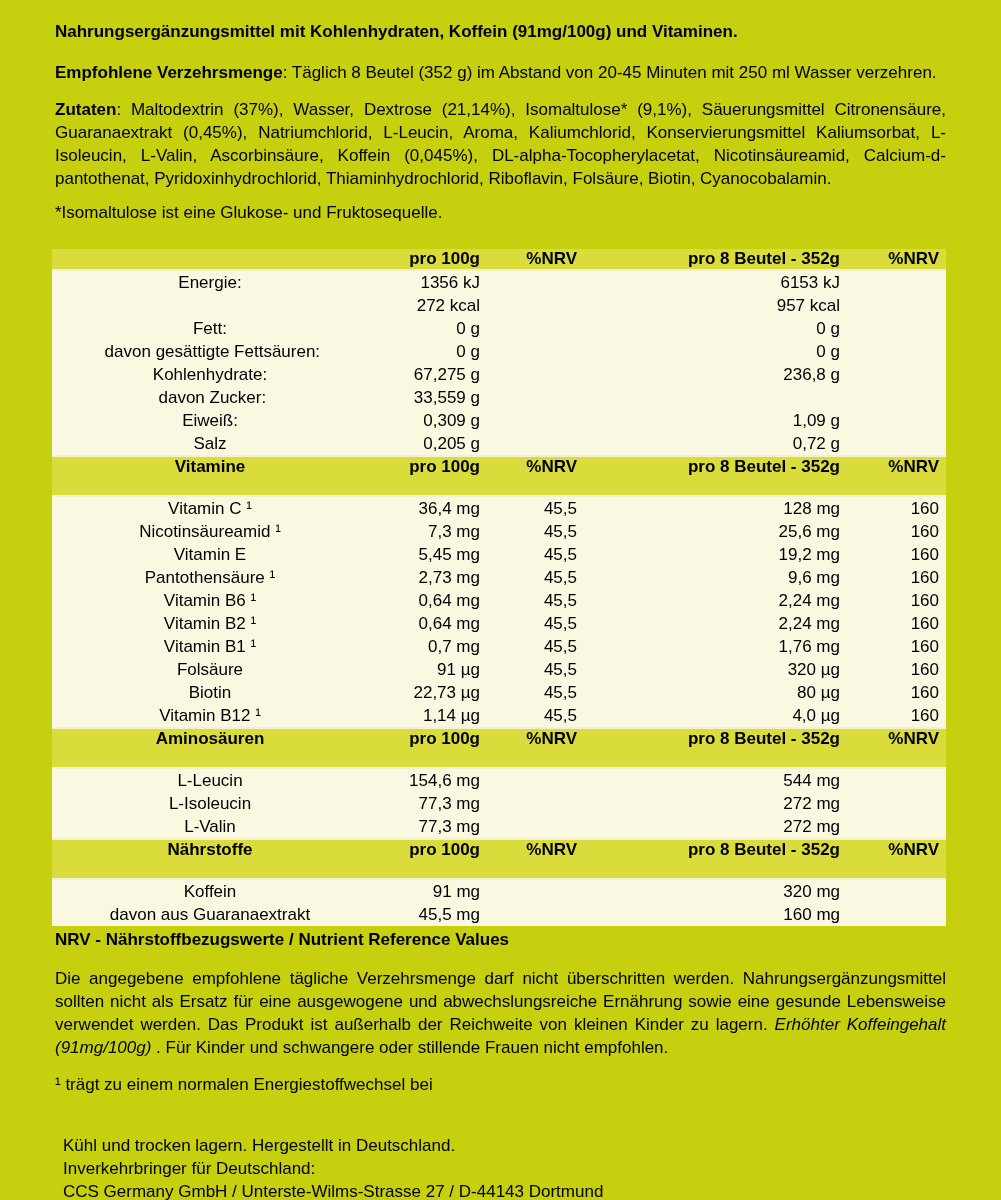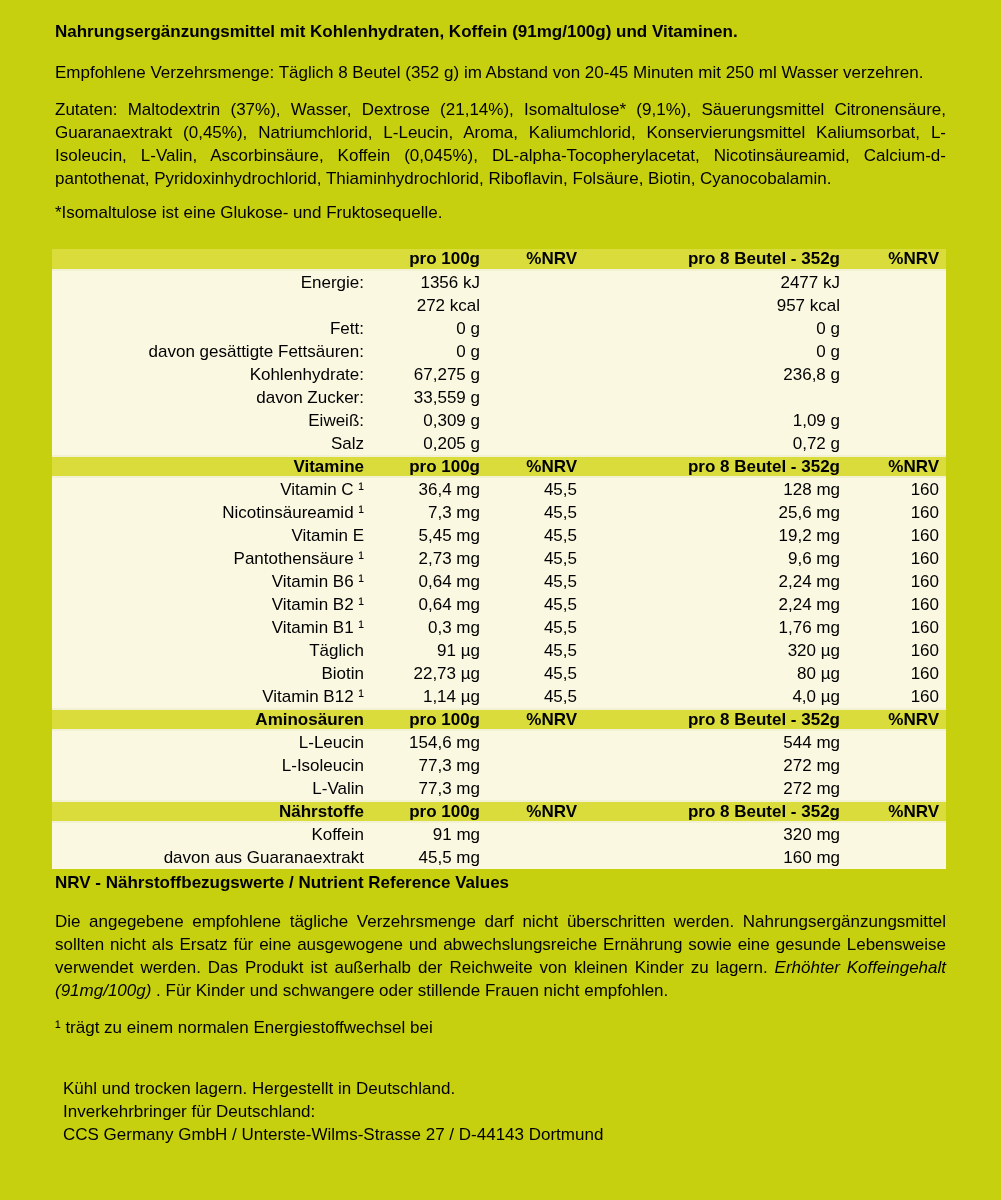--- a/index.html
+++ b/index.html
@@ -8,44 +8,44 @@
     background: var(--bg, #c7d00e);
     font-family: "Liberation Sans", sans-serif;
     font-size: 17px;
     line-height: 23px;
     color: #000;
     overflow: hidden;
   }
   .content { padding: 20px 55px 0 55px; }
   .para { margin-top: 18px; }
   .justify { text-align: justify; }
-  .bold, b { font-weight: normal; }
+  .bold, b { font-weight: bold; }
   .title { font-weight: bold; }
   .p-zutaten { margin-top: 14px; }
   .p-note { margin-top: 11px; }
 
   
   .ntable { width: 894px; margin: 25px 0 0 -3px; }
   .trow { display: grid; grid-template-columns: 312px 116px 97px 263px 106px; }
   .trow.band {
     background: var(--band, #d9dc3a);
-    height: 23px;
+    height: 42px;
     line-height: 20px;
     border-top: 2px solid #f3f1d3;
     border-bottom: 2px solid #f3f1d3;
     font-weight: bold;
   }
   .ntable .trow.band:first-child { border-top: none; height: 22px; }
   .trow.data {
     background: var(--cream, #fbf8e2);
     height: 23px;
     line-height: 23px;
   }
   .tcell { overflow: hidden; }
-  .tcell.c0 { padding-left: 4px; white-space: pre; text-align: right; }
+  .tcell.c0 { padding-left: 4px; white-space: pre; text-align: center; }
   .tcell.c1, .tcell.c2, .tcell.c3, .tcell.c4 { text-align: right; }
   .tcell.c4 { padding-right: 7px; }
 
   .nrv-note { font-weight: bold; margin-top: 2px; }
   .caution { margin-top: 16px; }
   .footnote { margin-top: 14px; }
   .storage-block { margin-top: 38px; margin-left: 8px; }
 </style>
 </head>
 <body style="--bg: #c7d00e; --band: #d9dc3a; --cream: #fbf8e2;">
@@ -65,21 +65,21 @@
         <div class="tcell c0"></div>
         <div class="tcell c1">pro 100g</div>
         <div class="tcell c2">%NRV</div>
         <div class="tcell c3">pro 8 Beutel - 352g</div>
         <div class="tcell c4">%NRV</div>
       </div>
       <div class="trow data">
         <div class="tcell c0">Energie:</div>
         <div class="tcell c1">1356 kJ</div>
         <div class="tcell c2"></div>
-        <div class="tcell c3">2477 kJ</div>
+        <div class="tcell c3">6153 kJ</div>
         <div class="tcell c4"></div>
       </div>
       <div class="trow data">
         <div class="tcell c0"></div>
         <div class="tcell c1">272 kcal</div>
         <div class="tcell c2"></div>
         <div class="tcell c3">957 kcal</div>
         <div class="tcell c4"></div>
       </div>
       <div class="trow data">
@@ -167,27 +167,27 @@
       </div>
       <div class="trow data">
         <div class="tcell c0">Vitamin B2 ¹</div>
         <div class="tcell c1">0,64 mg</div>
         <div class="tcell c2">45,5</div>
         <div class="tcell c3">2,24 mg</div>
         <div class="tcell c4">160</div>
       </div>
       <div class="trow data">
         <div class="tcell c0">Vitamin B1 ¹</div>
-        <div class="tcell c1">0,3 mg</div>
+        <div class="tcell c1">0,7 mg</div>
         <div class="tcell c2">45,5</div>
         <div class="tcell c3">1,76 mg</div>
         <div class="tcell c4">160</div>
       </div>
       <div class="trow data">
-        <div class="tcell c0">Täglich</div>
+        <div class="tcell c0">Folsäure</div>
         <div class="tcell c1">91 µg</div>
         <div class="tcell c2">45,5</div>
         <div class="tcell c3">320 µg</div>
         <div class="tcell c4">160</div>
       </div>
       <div class="trow data">
         <div class="tcell c0">Biotin</div>
         <div class="tcell c1">22,73 µg</div>
         <div class="tcell c2">45,5</div>
         <div class="tcell c3">80 µg</div>

